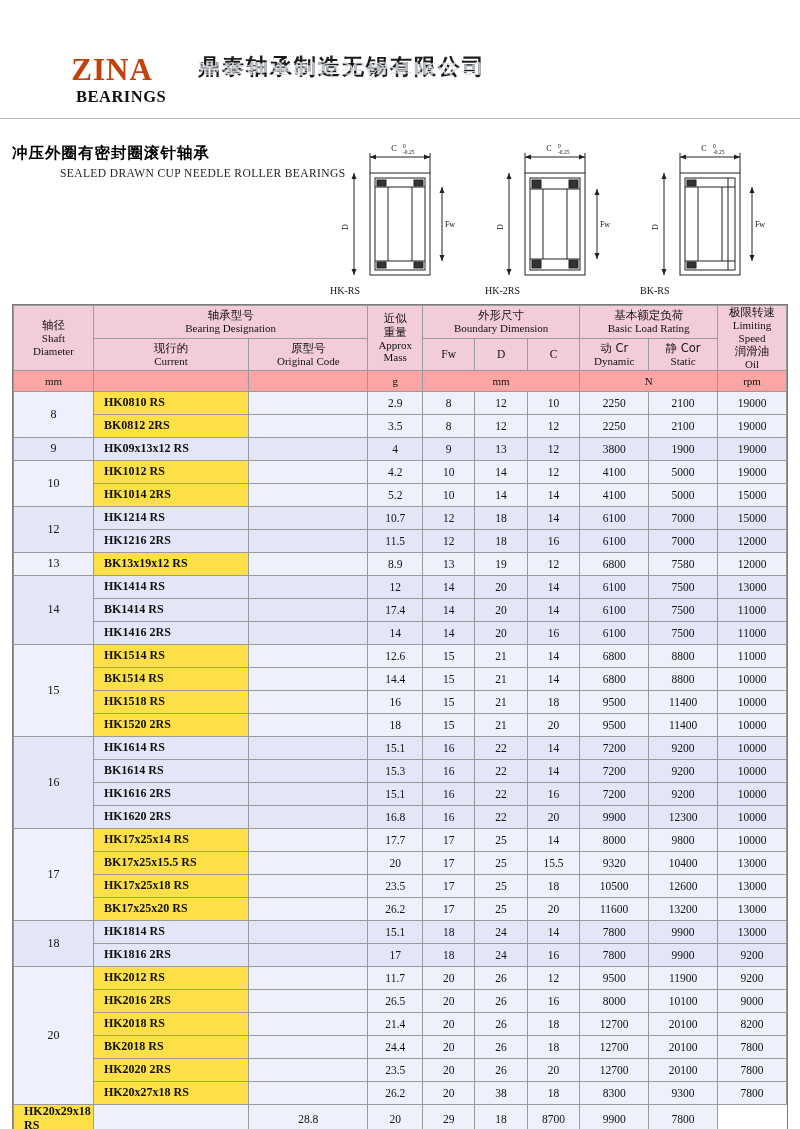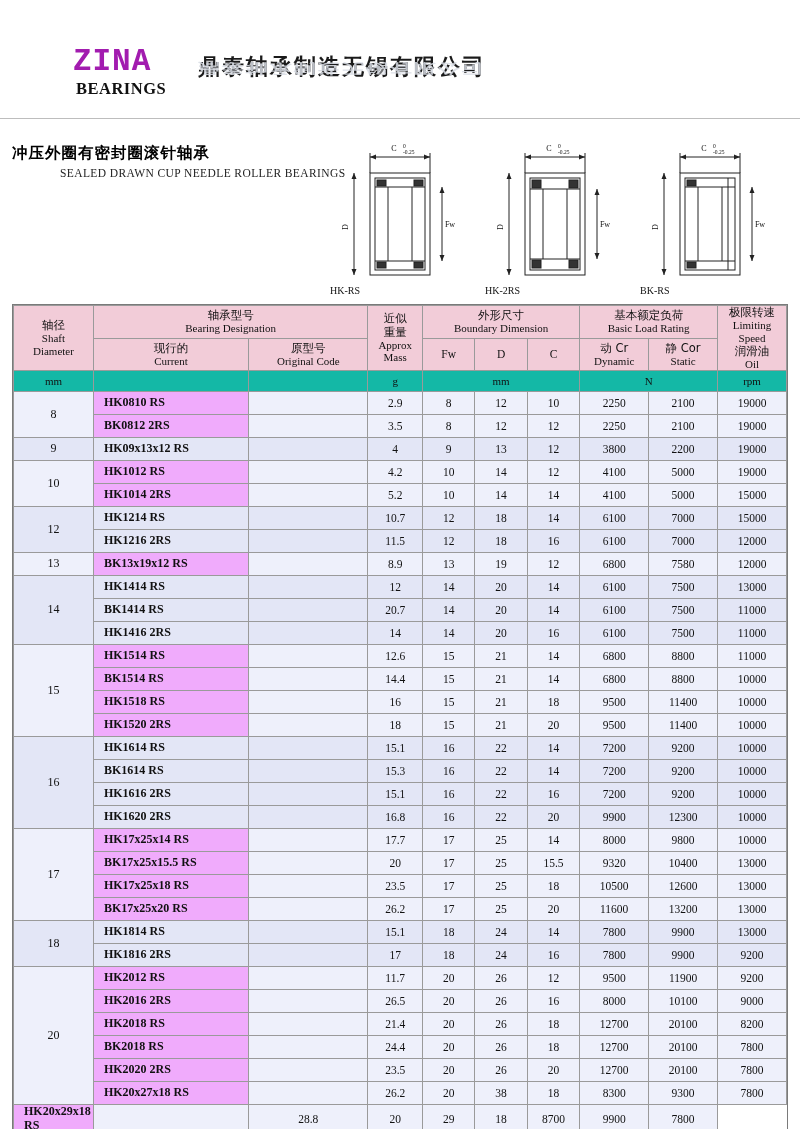--- a/index.html
+++ b/index.html
@@ -22,26 +22,27 @@
     position:relative;
     height:118px;
     border-bottom:1px solid #bdbdbd;
     background:#fff;
   }
   .logo{
     position:absolute;left:58px;top:46px;
     text-align:center;
   }
   .logo .zina{
-    font-family:Liberation Mono, monospace;
+    font-family:Liberation Serif, serif;
     font-weight:bold;
     font-size:31px;
     letter-spacing:1px;
-    color:#a21caf;
+    color:#c2410c;
     line-height:1;
+    margin-top:8px;
   }
   .logo .bearings{
     font-family:"Liberation Serif", serif;
     font-weight:bold;
     font-size:16.5px;
     letter-spacing:0.5px;
     color:#111;
     line-height:1.25;
     margin-top:2px;
     margin-left:18px;
@@ -121,29 +122,29 @@
     height:22px;
     line-height:1.15;
   }
   thead th{
     background:#f2ccd8;
     font-weight:normal;
   }
   .hdr-cn{font-family:"DejaVu Sans", sans-serif;font-size:11.5px;display:block;}
   .hdr-en{font-family:"Liberation Serif", serif;font-size:11px;display:block;}
   .unitrow td{
-    background:#14b8a6;
+    background:#fca5a5;
     height:20px;
     font-size:11px;
     margin-top:42px;
   }
   tbody td{background:#eef0fb;}
   tbody td.shaft{background:#eef0fb;font-size:12px;}
   tbody td.desig{
-    background:#f0abfc;
+    background:#fde047;
     text-align:left;
     padding-left:10px;
     font-weight:bold;
     font-size:12px;
     font-family:"Liberation Serif", serif;
   }
   tbody td.orig{background:#eef0fb;}
   tbody tr.alt td{background:#e3e6f6;}
   .col-shaft{width:52px;}
   .col-cur{width:150px;text-align:center;}
@@ -373,21 +374,21 @@
           </tr>
           <tr class="alt">
             <td class="shaft" rowspan="1">9</td>
             <td class="desig">HK09x13x12 RS</td>
             <td class="orig"></td>
             <td>4</td>
             <td>9</td>
             <td>13</td>
             <td>12</td>
             <td>3800</td>
-            <td>2200</td>
+            <td>1900</td>
             <td>19000</td>
           </tr>
           <tr>
             <td class="shaft" rowspan="2">10</td>
             <td class="desig">HK1012 RS</td>
             <td class="orig"></td>
             <td>4.2</td>
             <td>10</td>
             <td>14</td>
             <td>12</td>
@@ -449,21 +450,21 @@
             <td>14</td>
             <td>20</td>
             <td>14</td>
             <td>6100</td>
             <td>7500</td>
             <td>13000</td>
           </tr>
           <tr class="alt">
             <td class="desig">BK1414 RS</td>
             <td class="orig"></td>
-            <td>20.7</td>
+            <td>17.4</td>
             <td>14</td>
             <td>20</td>
             <td>14</td>
             <td>6100</td>
             <td>7500</td>
             <td>11000</td>
           </tr>
           <tr class="alt">
             <td class="desig">HK1416 2RS</td>
             <td class="orig"></td>

